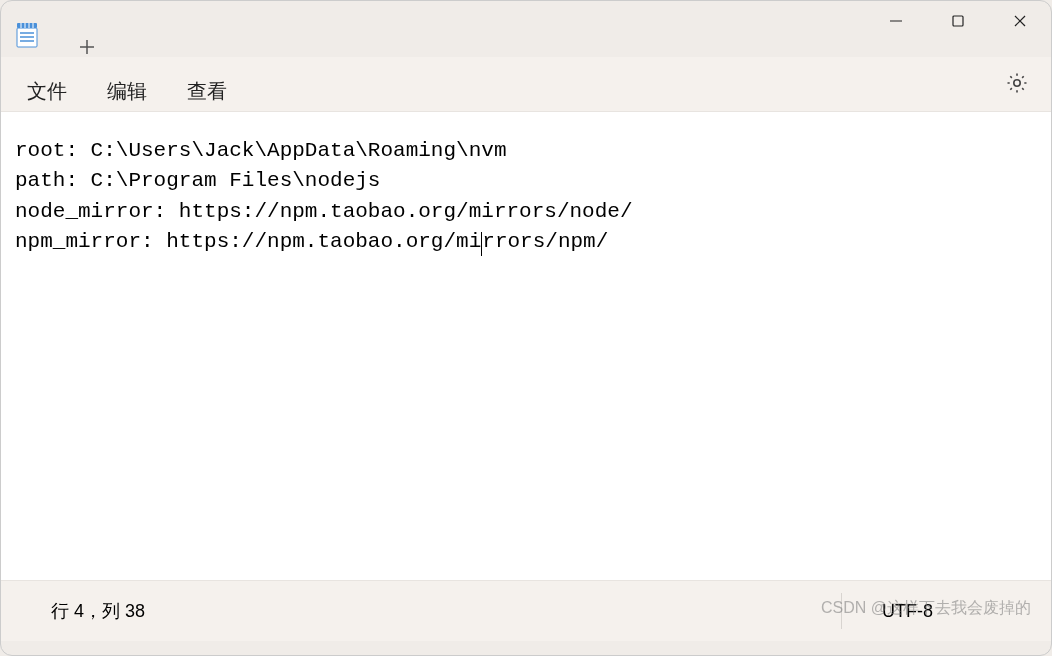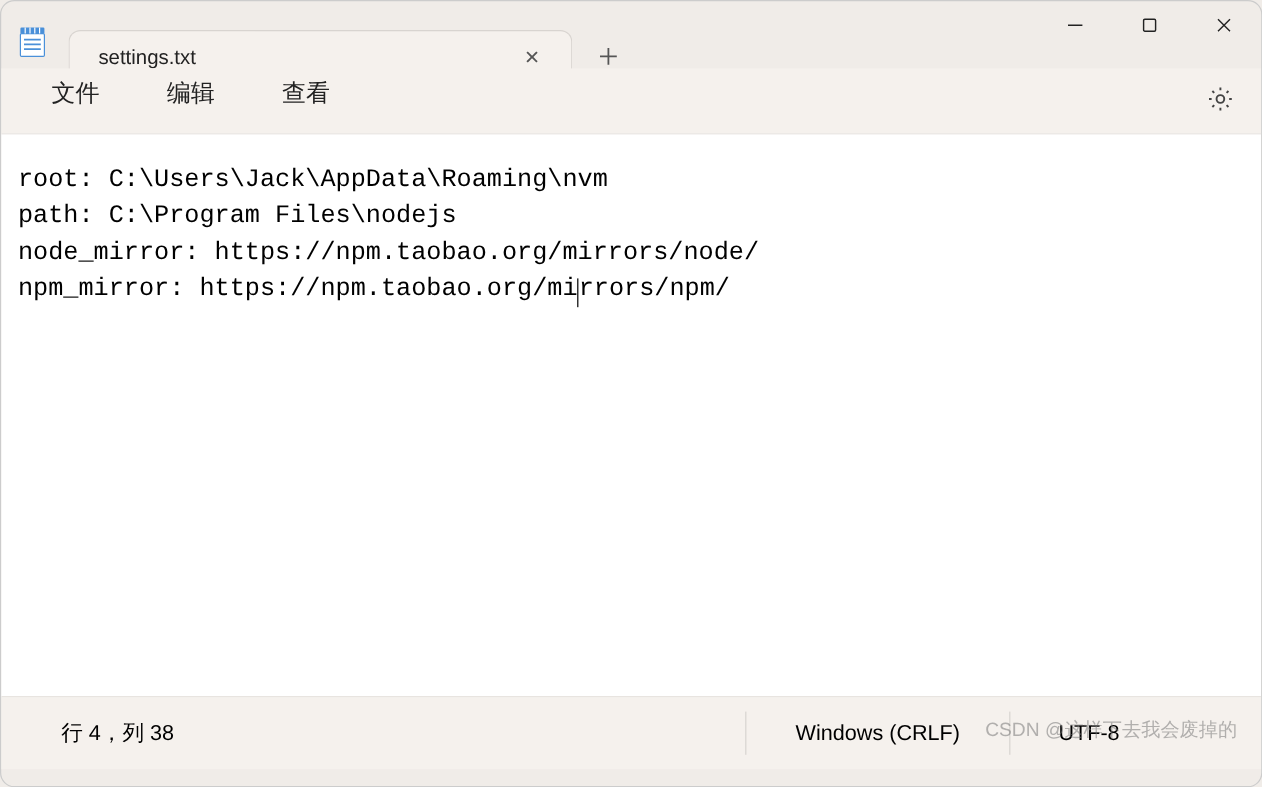--- a/index.html
+++ b/index.html
@@ -91,25 +91,25 @@
       width: 62px;
       height: 40px;
       display: flex;
       align-items: center;
       justify-content: center;
       cursor: pointer;
       color: #222;
     }
     .menubar {
       display: flex;
-      align-items: flex-start;
+      align-items: flex-end;
       height: 54px;
-      padding: 0 32px;
+      padding: 0 16px;
       background: #f5f1ed;
-      gap: 36px;
+      gap: 20px;
       position: relative;
       border-top: 1px solid transparent;
     }
     .menu-item {
       font-size: 20px;
       color: #222;
       cursor: pointer;
       padding: 6px 10px;
     }
     .settings-gear {
@@ -190,24 +190,20 @@
         <line x1="7" y1="16" x2="21" y2="16" stroke="#4a90d9" stroke-width="1.5"></line>
         <line x1="7" y1="20" x2="21" y2="20" stroke="#4a90d9" stroke-width="1.5"></line>
         <line x1="8" y1="2" x2="8" y2="7" stroke="#fff" stroke-width="1"></line>
         <line x1="12" y1="2" x2="12" y2="7" stroke="#fff" stroke-width="1"></line>
         <line x1="16" y1="2" x2="16" y2="7" stroke="#fff" stroke-width="1"></line>
         <line x1="20" y1="2" x2="20" y2="7" stroke="#fff" stroke-width="1"></line>
       </svg>
     </div>
   </div>
   <div class="tabs">
-    <div class="tab active">
-      <span>settings.txt</span>
-      <span class="tab-close">✕</span>
-    </div>
     <div class="new-tab">
       <svg width="16" height="16" viewBox="0 0 16 16">
         <line x1="8" y1="1" x2="8" y2="15" stroke="#555" stroke-width="1.5"></line>
         <line x1="1" y1="8" x2="15" y2="8" stroke="#555" stroke-width="1.5"></line>
       </svg>
     </div>
   </div>
   <div class="window-controls">
     <div class="win-btn">
       <svg width="14" height="14" viewBox="0 0 14 14">
@@ -240,17 +236,16 @@
   </div>
 </div>
 
 <div class="editor"><span>root: C:\Users\Jack\AppData\Roaming\nvm</span>
 <span>path: C:\Program Files\nodejs</span>
 <span>node_mirror: https://npm.taobao.org/mirrors/node/</span>
 <span>npm_mirror: https://npm.taobao.org/mi</span><span class="caret"></span><span>rrors/npm/</span></div>
 
 <div class="statusbar">
   <div class="status-cell">行 4，列 38</div>
-  <div class="status-cell status-eol">Windows (CRLF)</div>
   <div class="status-cell status-enc">UTF-8</div>
 </div>
 
 <div class="watermark">CSDN @这样下去我会废掉的</div>
 
 </body></html>

